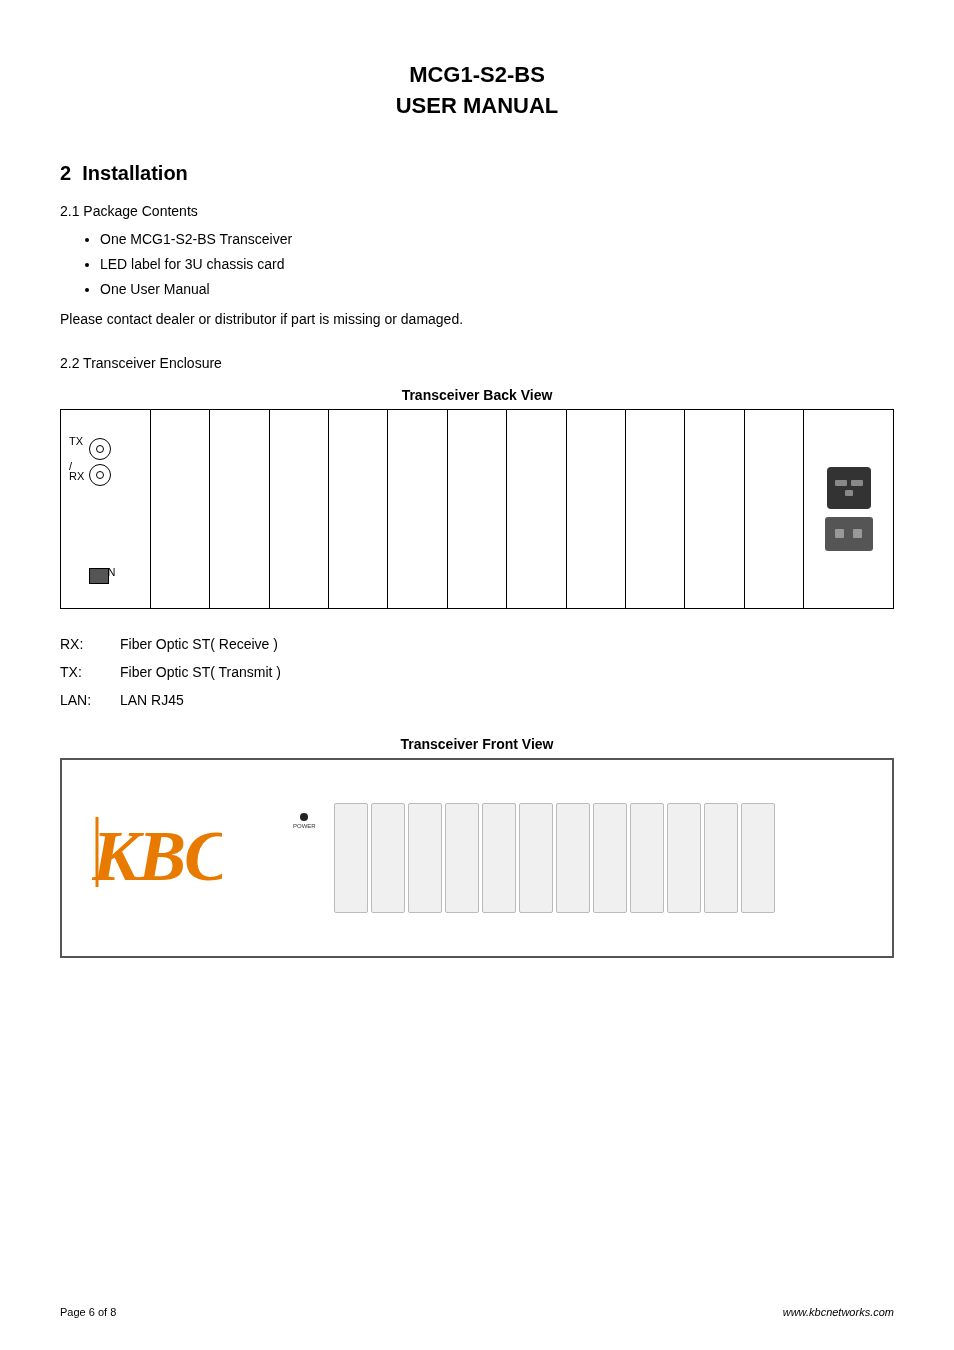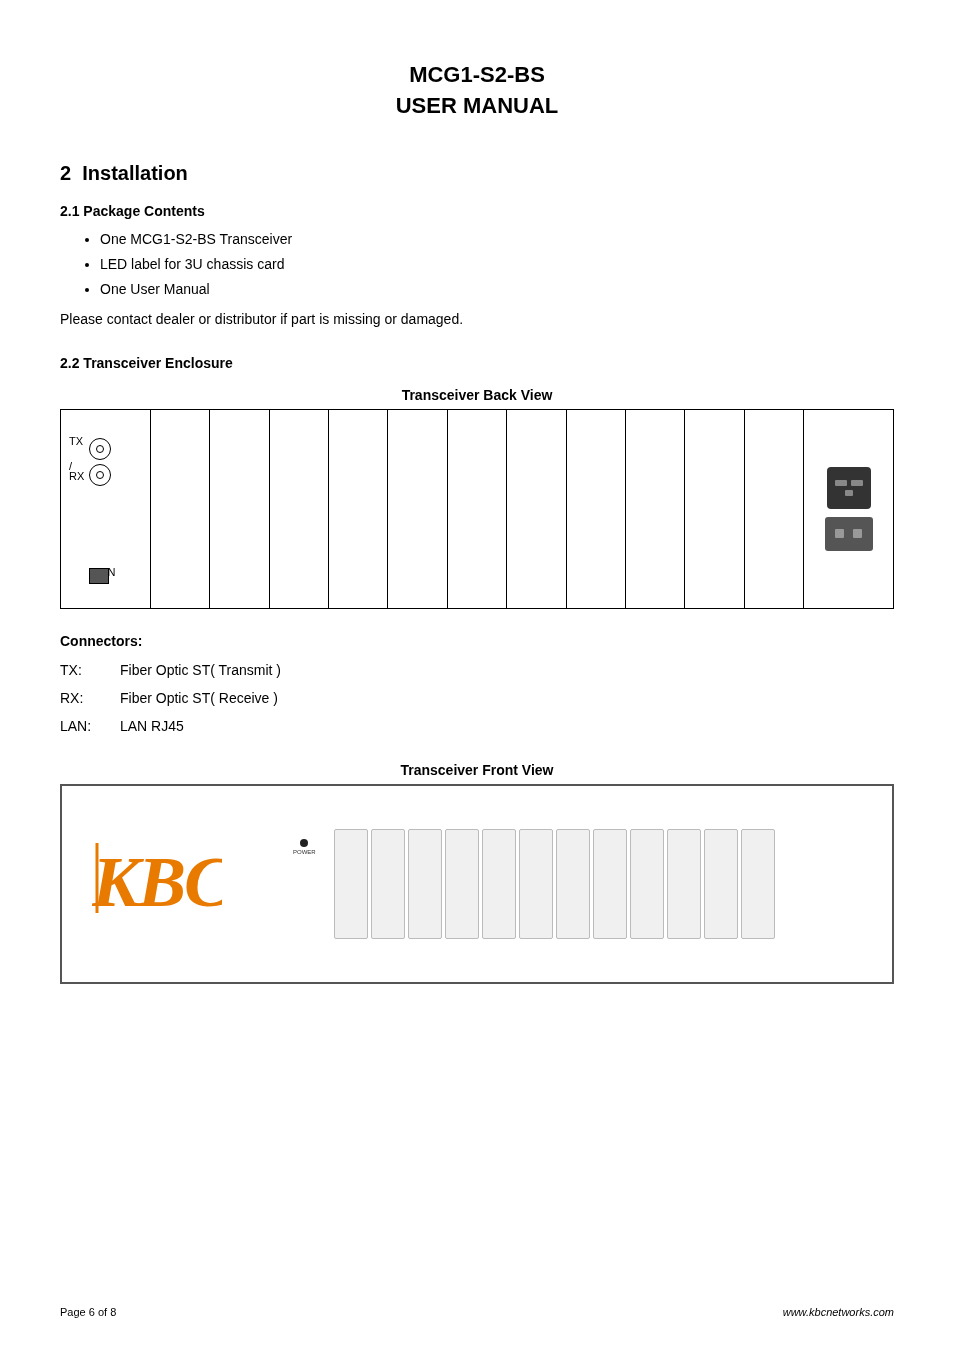--- a/index.html
+++ b/index.html
@@ -27,21 +27,21 @@
 
     .section-title {
       font-size: 20px;
       font-weight: bold;
       margin-bottom: 14px;
       margin-top: 10px;
     }
 
     .subsection-title {
       font-size: 14px;
-      font-weight: bold;
+      font-weight: normal;
       margin-bottom: 8px;
     }
 
     .bullet-list {
       list-style: disc;
       padding-left: 40px;
       margin-bottom: 6px;
       line-height: 1.8;
     }
 
@@ -304,29 +304,28 @@
     </div>
 
     <div style="width:48px; height:34px; background:#555; border-radius:3px; display:flex; align-items:center; justify-content:space-around; padding:6px;">
       <div style="width:9px; height:9px; background:#999; border-radius:1px;"></div>
       <div style="width:9px; height:9px; background:#999; border-radius:1px;"></div>
     </div>
   </div>
 </div>
 
 <div class="connectors-section">
-  <div class="subsection-title">Connectors:</div>
   <div class="connector-table">
+    <div class="connector-row">
+      <div class="connector-label">RX:</div>
+      <div class="connector-desc">Fiber Optic ST( Receive )</div>
+    </div>
     <div class="connector-row">
       <div class="connector-label">TX:</div>
       <div class="connector-desc">Fiber Optic ST( Transmit )</div>
-    </div>
-    <div class="connector-row">
-      <div class="connector-label">RX:</div>
-      <div class="connector-desc">Fiber Optic ST( Receive )</div>
     </div>
     <div class="connector-row">
       <div class="connector-label">LAN:</div>
       <div class="connector-desc">LAN RJ45</div>
     </div>
   </div>
 </div>
 
 <div class="diagram-label">Transceiver Front View</div>
 <div class="front-view-container">

